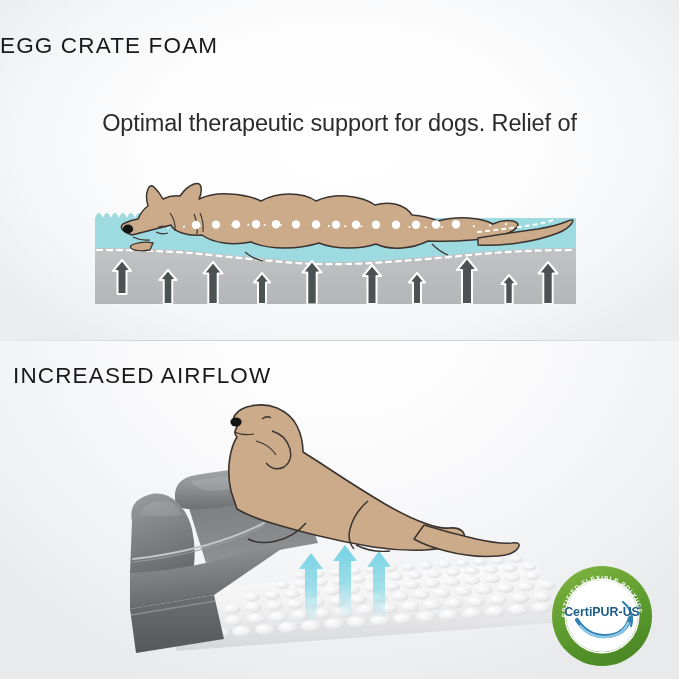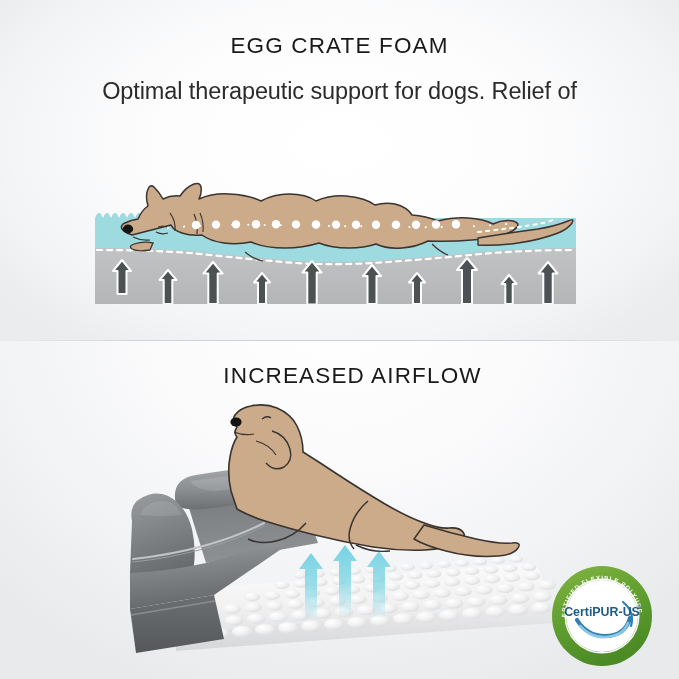--- a/index.html
+++ b/index.html
@@ -34,21 +34,21 @@
     position: absolute;
     left: 0; top: 340px;
     width: 679px; height: 1px;
     background: linear-gradient(to right, rgba(205,208,212,0) 0%, rgba(198,201,206,.75) 22%, rgba(198,201,206,.85) 50%, rgba(198,201,206,.75) 78%, rgba(205,208,212,0) 100%);
   }
 
   .title {
     position: absolute;
     left: 0;
     width: 679px;
-    text-align: center;
+    text-align: left;
     color: #191919;
     font-size: 22.5px;
     letter-spacing: 1.15px;
     font-weight: 400;
     white-space: nowrap;
   }
   #title-egg { top: 33px; }
   #title-air { top: 363px; margin-left: 13px; }
 
   .subtitle {
@@ -56,21 +56,21 @@
     left: 0;
     top: 76px;
     width: 679px;
     text-align: center;
     color: #2b2b2b;
     font-size: 23.5px;
     line-height: 31px;
     font-weight: 300;
     letter-spacing: -0.1px;
   }
-  .subtitle span { display: block; }
+  .subtitle span { display: block; margin-top: 32px; }
 
   
   .illus {
     position: absolute;
     left: 0;
     width: 679px;
   }
   #illus-foam { top: 160px; height: 160px; }
   #illus-bed  { top: 395px; height: 275px; }
 

